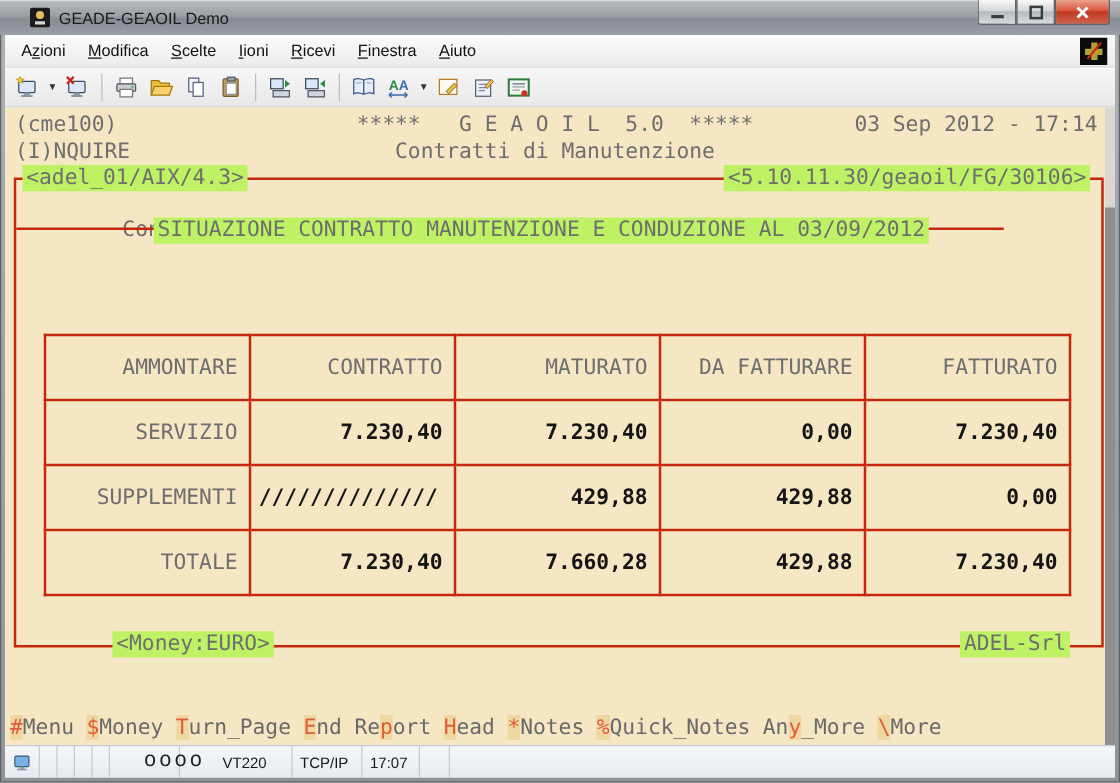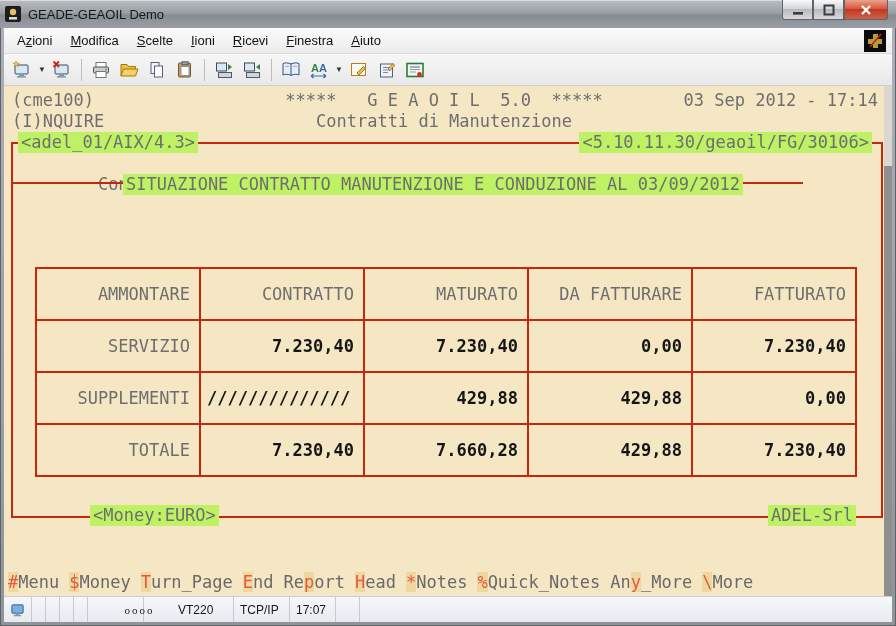--- a/index.html
+++ b/index.html
@@ -8,21 +8,21 @@
   
   .frame {
     position: relative; width: 896px; height: 626px;
     background: linear-gradient(#aeb2b6, #8f9499);
     box-shadow: inset 0 0 0 1px #5f6367;
     overflow: hidden;
   }
   .titlebar {
     position: absolute; top: 0; left: 0; right: 0; height: 28px;
     background: linear-gradient(#b9bdc1 0%, #9ba0a5 45%, #878c92 55%, #9aa0a6 100%);
-    display: flex; align-items: center; padding: 0 5px;
+    display: flex; align-items: center; padding: 0 24px;
     box-shadow: inset 0 1px 0 rgba(255,255,255,.45);
   }
   .title-icon { width: 16px; height: 16px; margin-right: 7px; flex: 0 0 auto; }
   .title-text { font-size: 13px; color: #15181a; }
   .winbtns { position: absolute; top: 0; right: 8px; display: flex; }
   .winbtn {
     height: 20px; width: 31px; border: 1px solid #60646a; border-top: none;
     background: linear-gradient(#fafafa, #d4d6d8 45%, #b7babd 50%, #d8dadd);
     display: flex; align-items: center; justify-content: center;
   }
@@ -92,21 +92,21 @@
   .fk-hot { color: #e25b3b; background: #eed7a0; }
 
   
   .statusbar {
     height: 26px; flex: 0 0 auto;
     background: linear-gradient(#f5f7f9, #e7ebef);
     border-top: 1px solid #c9ccd1;
     display: flex; align-items: stretch; font-size: 12px; color: #15181a;
   }
   .sb-cell { border-right: 1px solid #c3cad2; display: flex; align-items: center; padding: 0 6px; flex: 0 0 auto; }
-  .sb-ind { font-family: Liberation Serif, serif; font-size: 11px; letter-spacing: 2px; color: #222; margin-left: 48px; }
+  .sb-ind { font-family: Liberation Mono, monospace; font-size: 17px; letter-spacing: 2px; color: #222; margin-left: 48px; }
   .sb-fill { flex: 1 1 auto; border-right: none; }
 </style>
 </head>
 <body>
 
 <div class="frame">
 
   <div class="titlebar">
     <svg class="title-icon" viewBox="0 0 16 16">
       <rect width="16" height="16" rx="2" fill="#1c1c1c"></rect>

